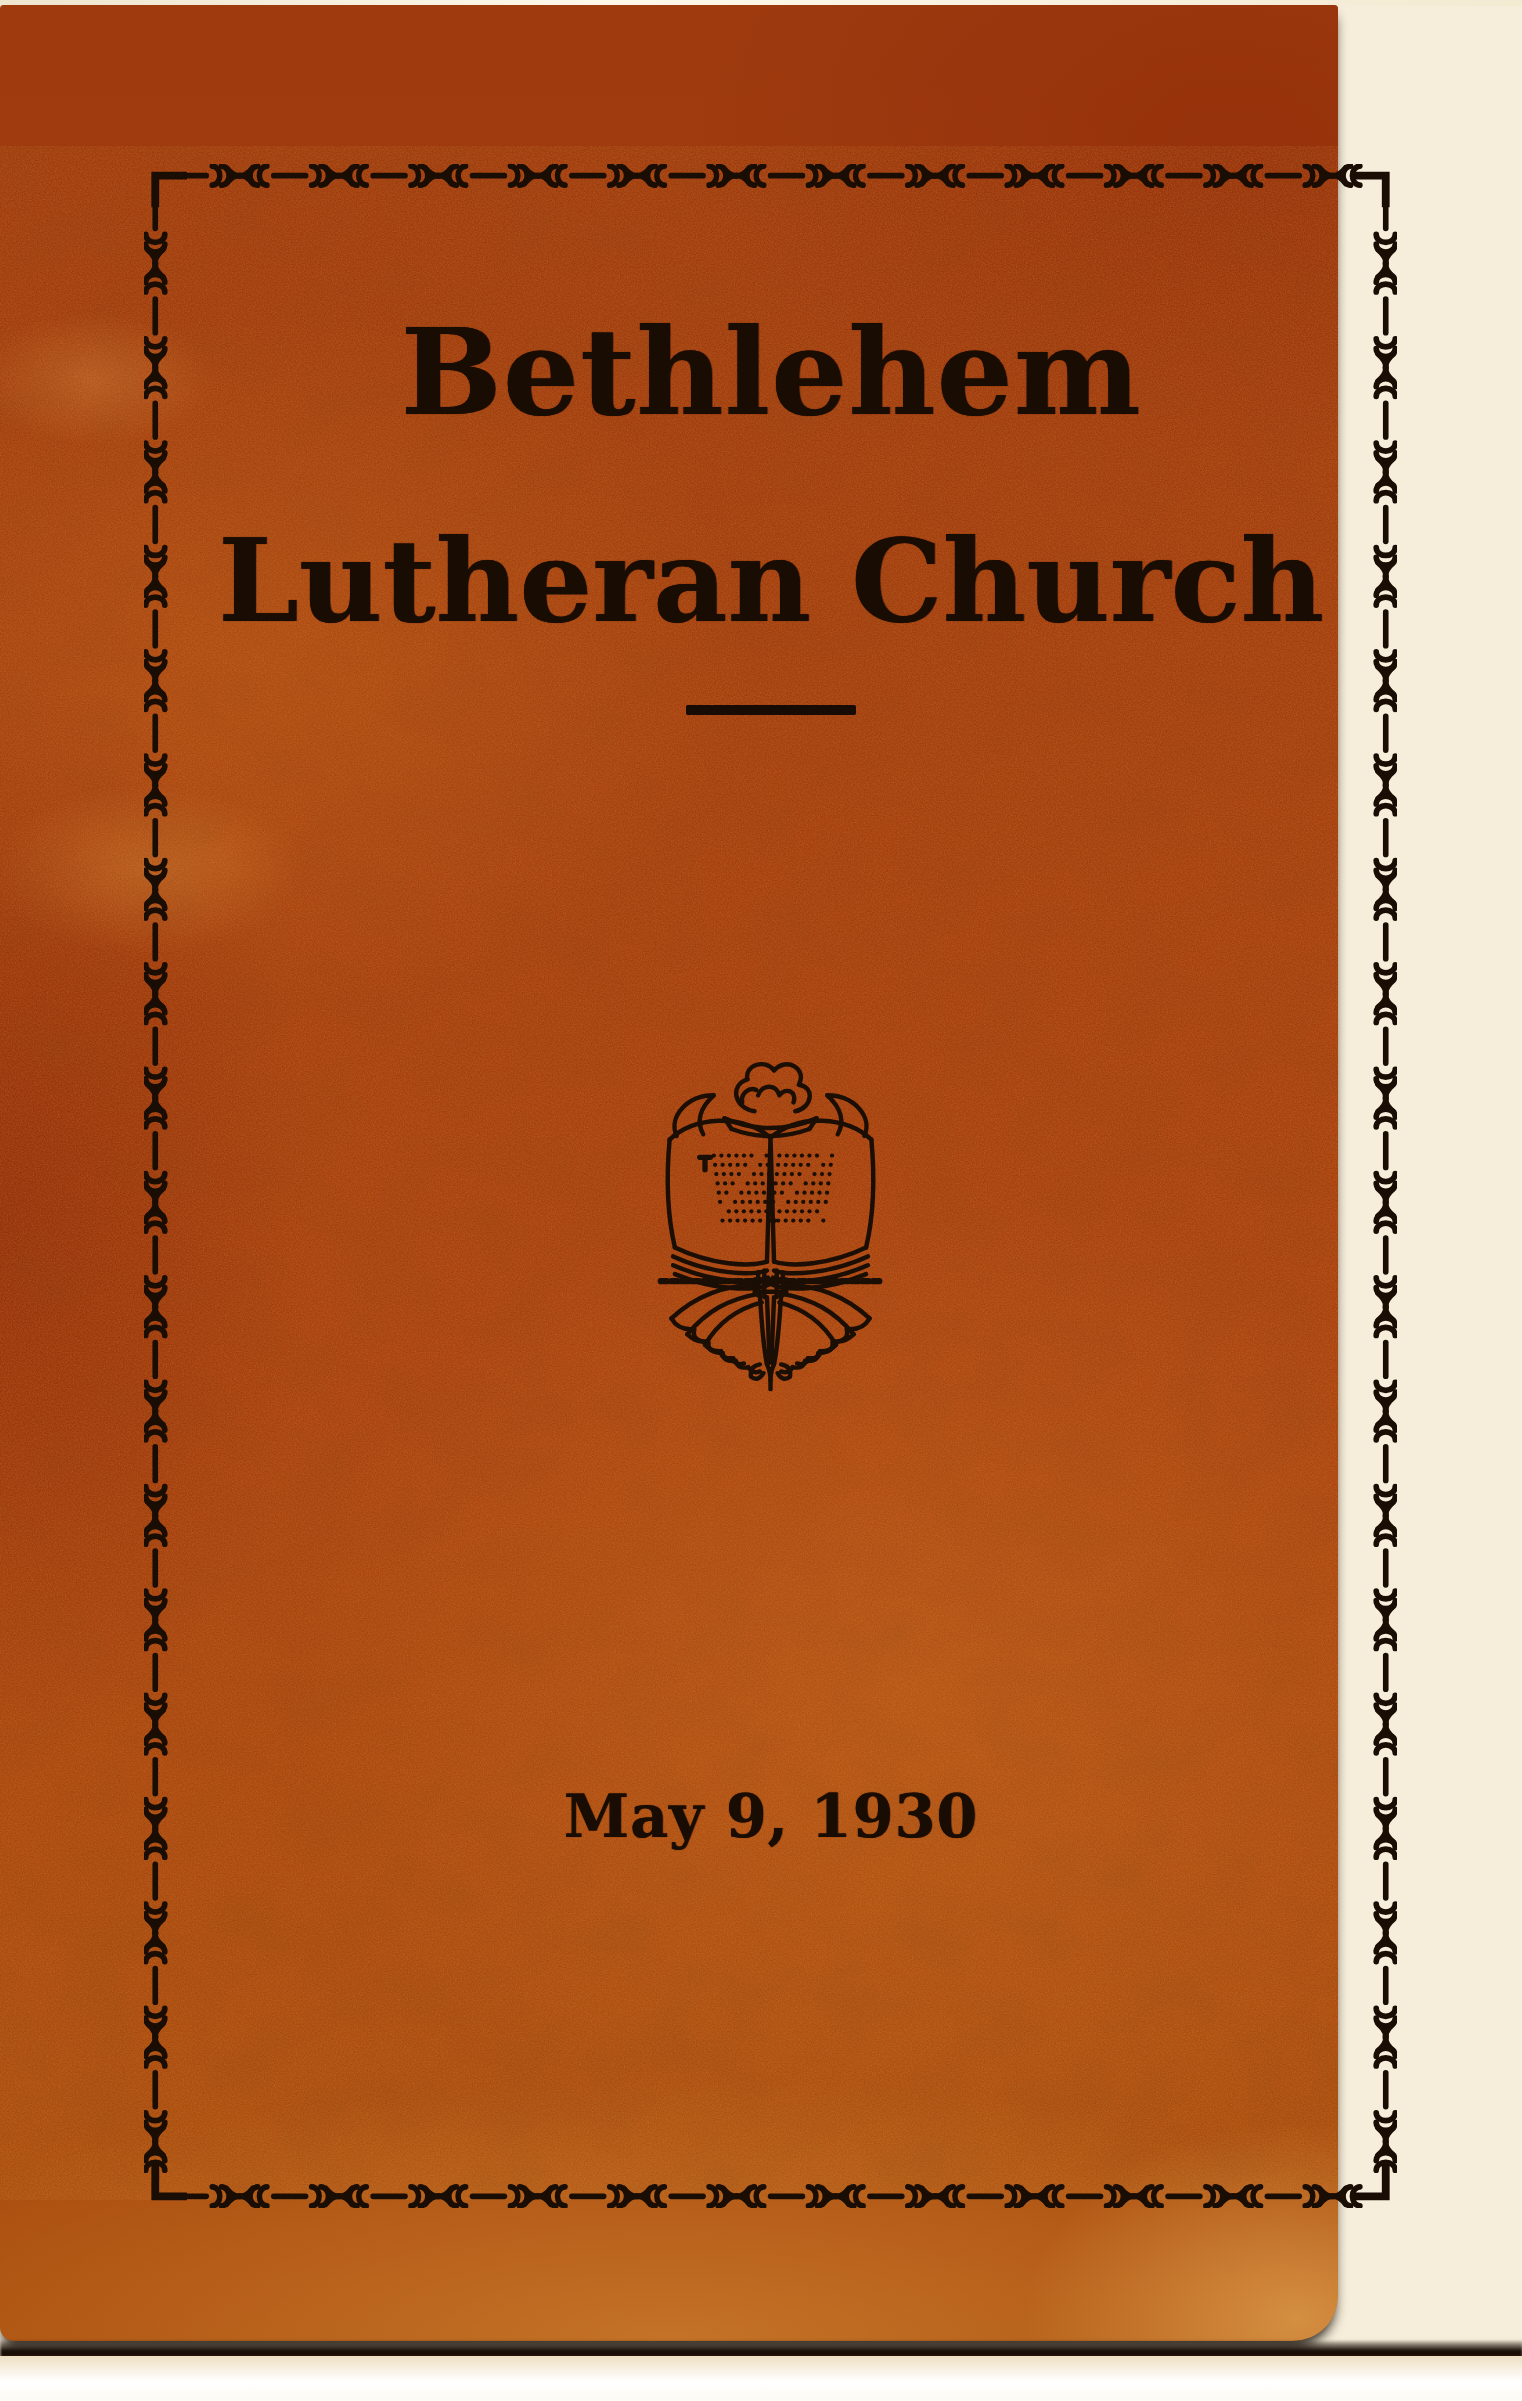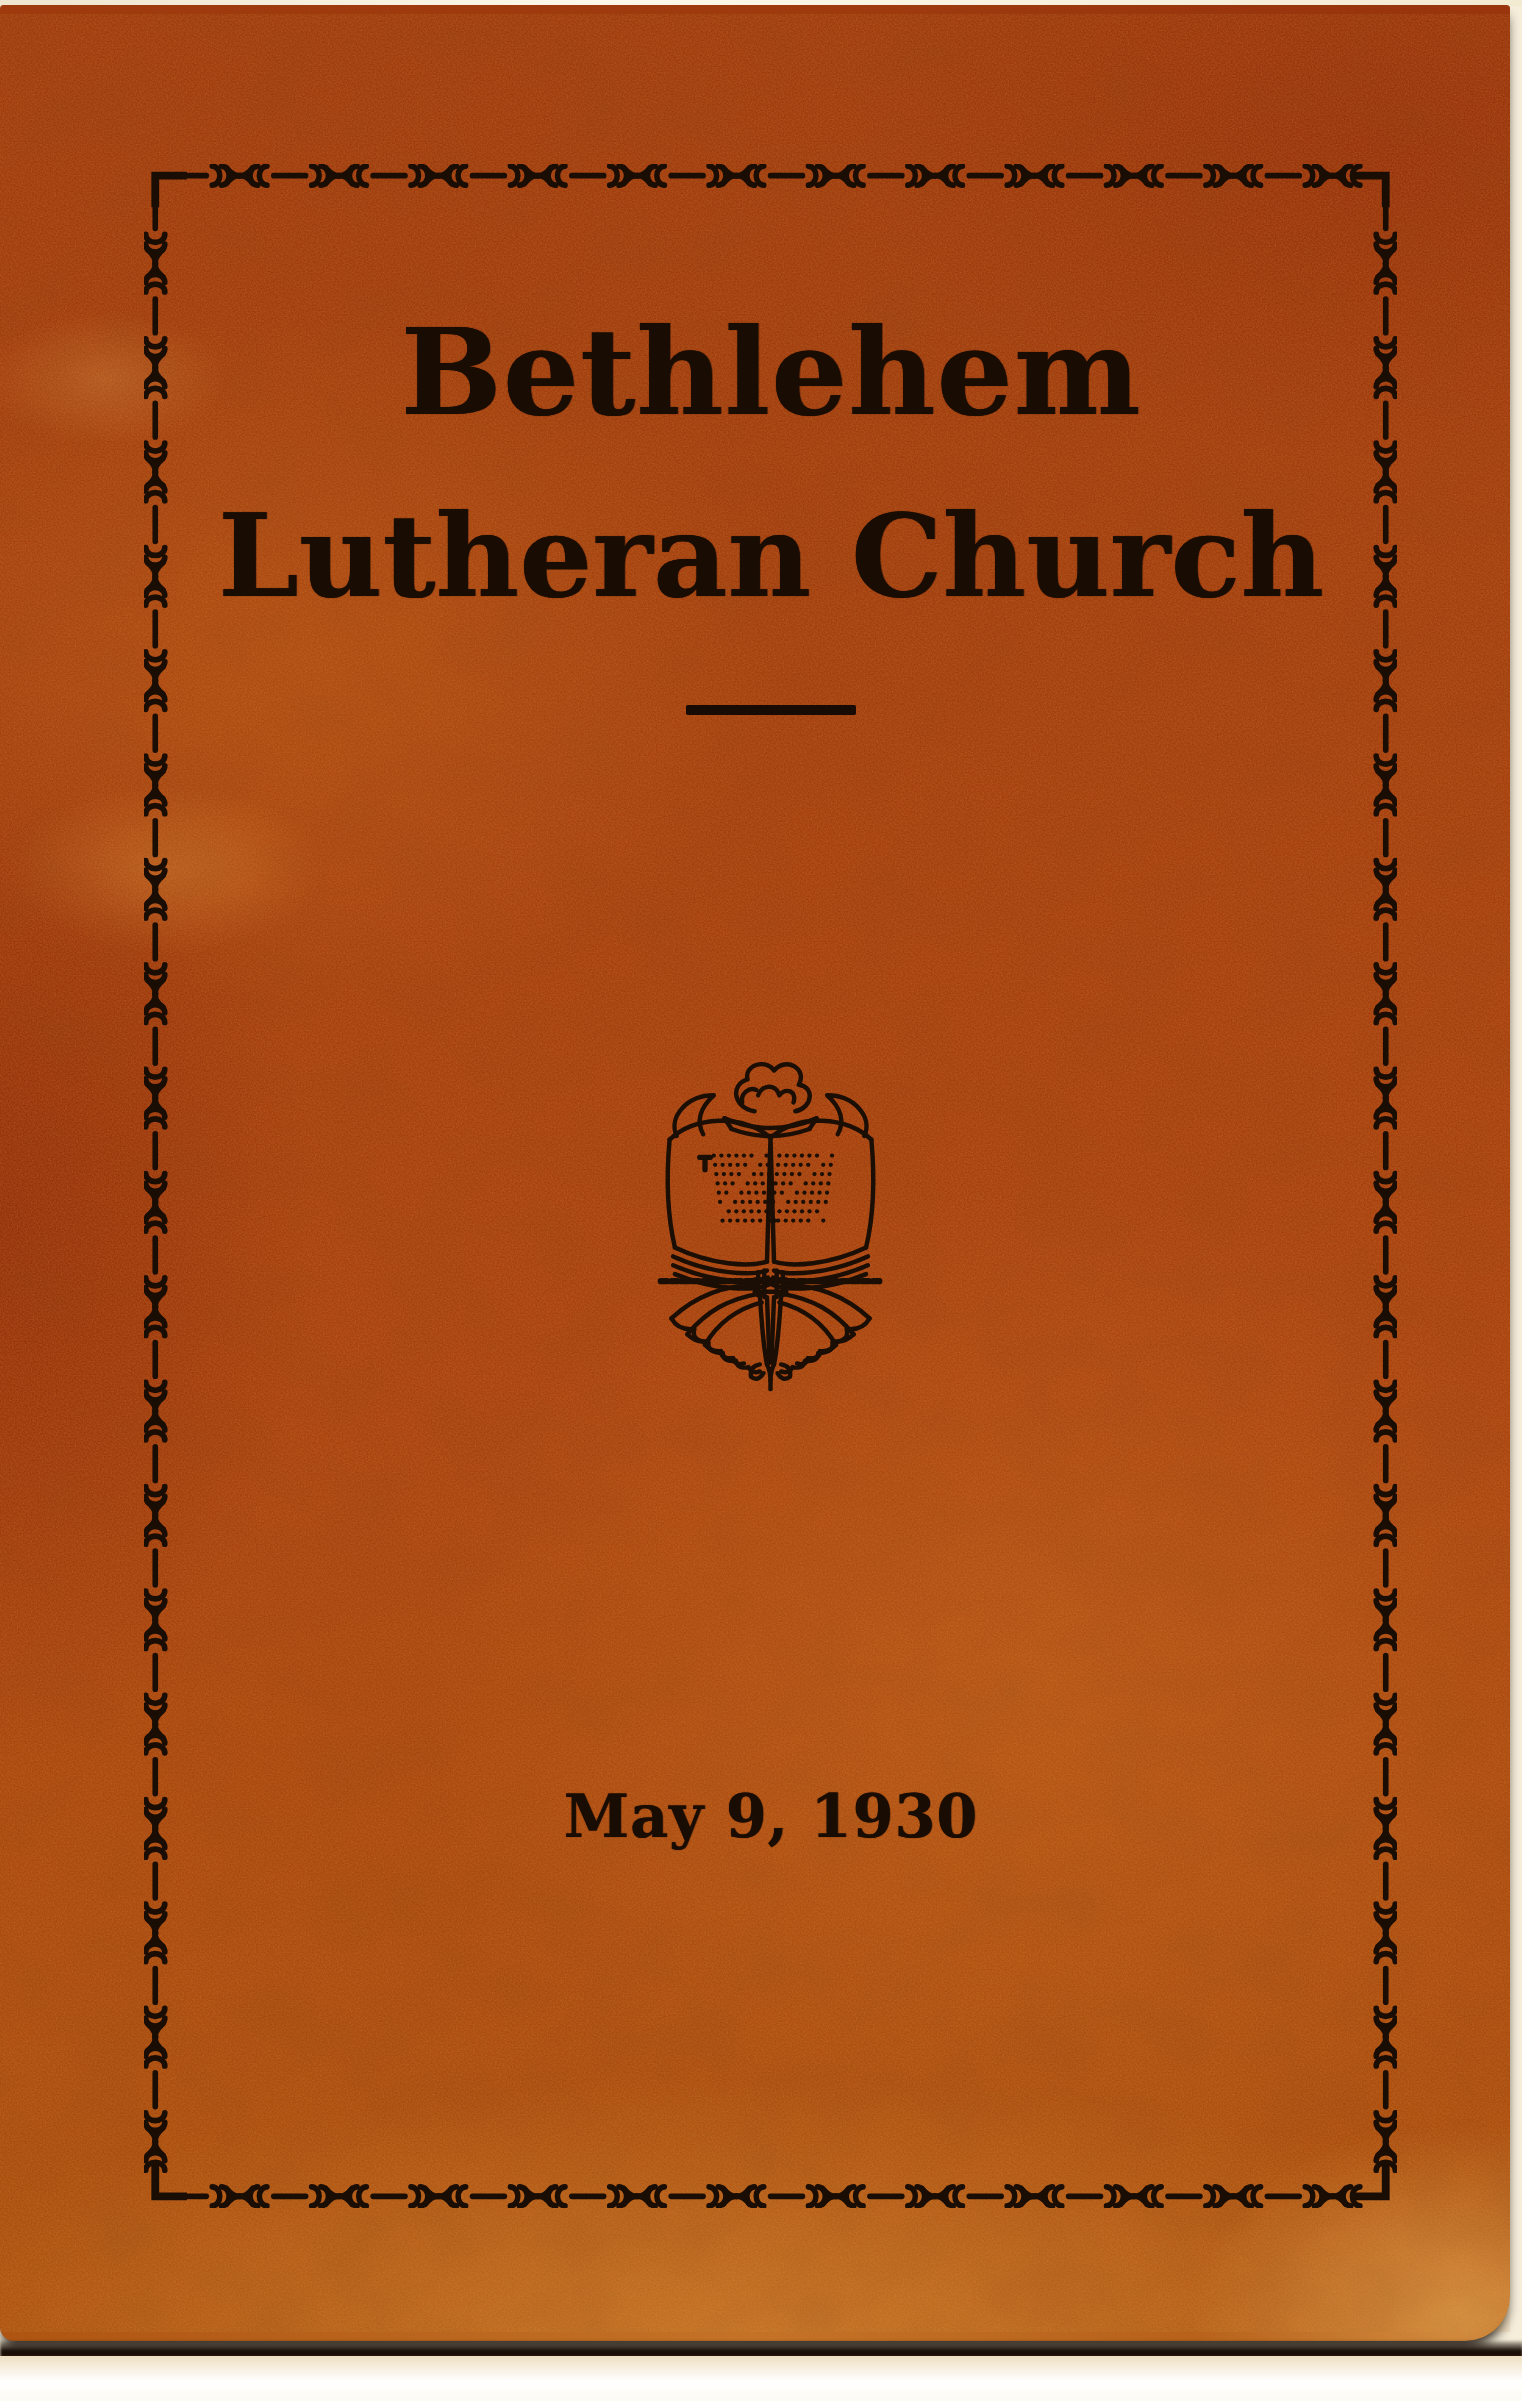--- a/index.html
+++ b/index.html
@@ -16,21 +16,21 @@
     position:absolute;left:0;bottom:0;width:1523px;height:45px;
     background:linear-gradient(180deg,#efdfc2,#ffffff 55%,#fdfbf4);
   }
   .cover-bottom-shadow{
     position:absolute;left:0;bottom:38px;width:1523px;height:22.5px;
     background:linear-gradient(180deg,rgba(20,9,2,.2),#140902 45%,#23120a 70%,rgba(30,15,5,.55));
     filter:blur(1.7px);
   }
   
   .cover{
-    position:absolute;left:0;top:5.2px;width:1510px;height:2336px;
+    position:absolute;left:0;top:5.2px;width:1338px;height:2336px;
     background-color:#a63c0f;
     background-image:
       radial-gradient(ellipse 780px 563px at 20% 28%, rgba(255,165,45,.14), transparent 62%),
       radial-gradient(ellipse 953px 780px at 68% 72%, rgba(255,170,60,.15), transparent 65%),
       radial-gradient(ellipse 1213px 364px at 50% 100%, rgba(255,195,95,.30), transparent 72%),
       radial-gradient(ellipse 364px 260px at 97% 99%, rgba(255,210,120,.45), transparent 75%),
       radial-gradient(ellipse 451px 780px at 0% 52%, rgba(116,22,4,.38), transparent 70%),
       radial-gradient(ellipse 780px 451px at 92% 6%, rgba(130,28,6,.30), transparent 70%),
       radial-gradient(ellipse 225px 121px at 11% 37%, rgba(255,190,90,.25), transparent 70%),
       radial-gradient(ellipse 173px 95px at 7% 16%, rgba(255,200,110,.20), transparent 70%),
@@ -38,21 +38,21 @@
     border-radius:3.5px 3.5px 45px 14px;
     box-shadow:0 8.7px 12px -3.5px rgba(15,7,2,.85);
   }
   .grain-svg{position:absolute;left:0;top:0;width:100%;height:100%;pointer-events:none;}
   
   .frame-svg{position:absolute;left:144px;top:159px;width:1253px;height:2044px;}
   .content{position:absolute;left:147px;top:0;width:1248px;height:100%;text-align:center;color:#190c03;}
   .line{position:absolute;left:0;right:0;line-height:1;font-weight:700;white-space:nowrap;
         text-shadow:0 0 0.9px rgba(20,10,3,.9), 0.9px 0 0 rgba(20,10,3,.35);}
   .title1{top:307px;font-size:120px;letter-spacing:0.9px;}
-  .title2{top:493px;font-size:115px;letter-spacing:0px;}
+  .title2{top:518px;font-size:115px;letter-spacing:0px;}
   .divider{position:absolute;left:50%;top:700px;width:170px;height:9.5px;margin-left:-85px;
            background:#170b03;border-radius:1.7px;}
   .subtitle{top:750px;font-size:82px;letter-spacing:0.9px;}
   .dateline{top:1782px;font-size:59px;letter-spacing:0.9px;}
   .placeline{top:1872px;font-size:59px;letter-spacing:0.9px;}
   .emblem-svg{position:absolute;left:50%;top:1039px;width:291px;height:354px;margin-left:-146px;}
 </style>
 </head>
 <body>
 

